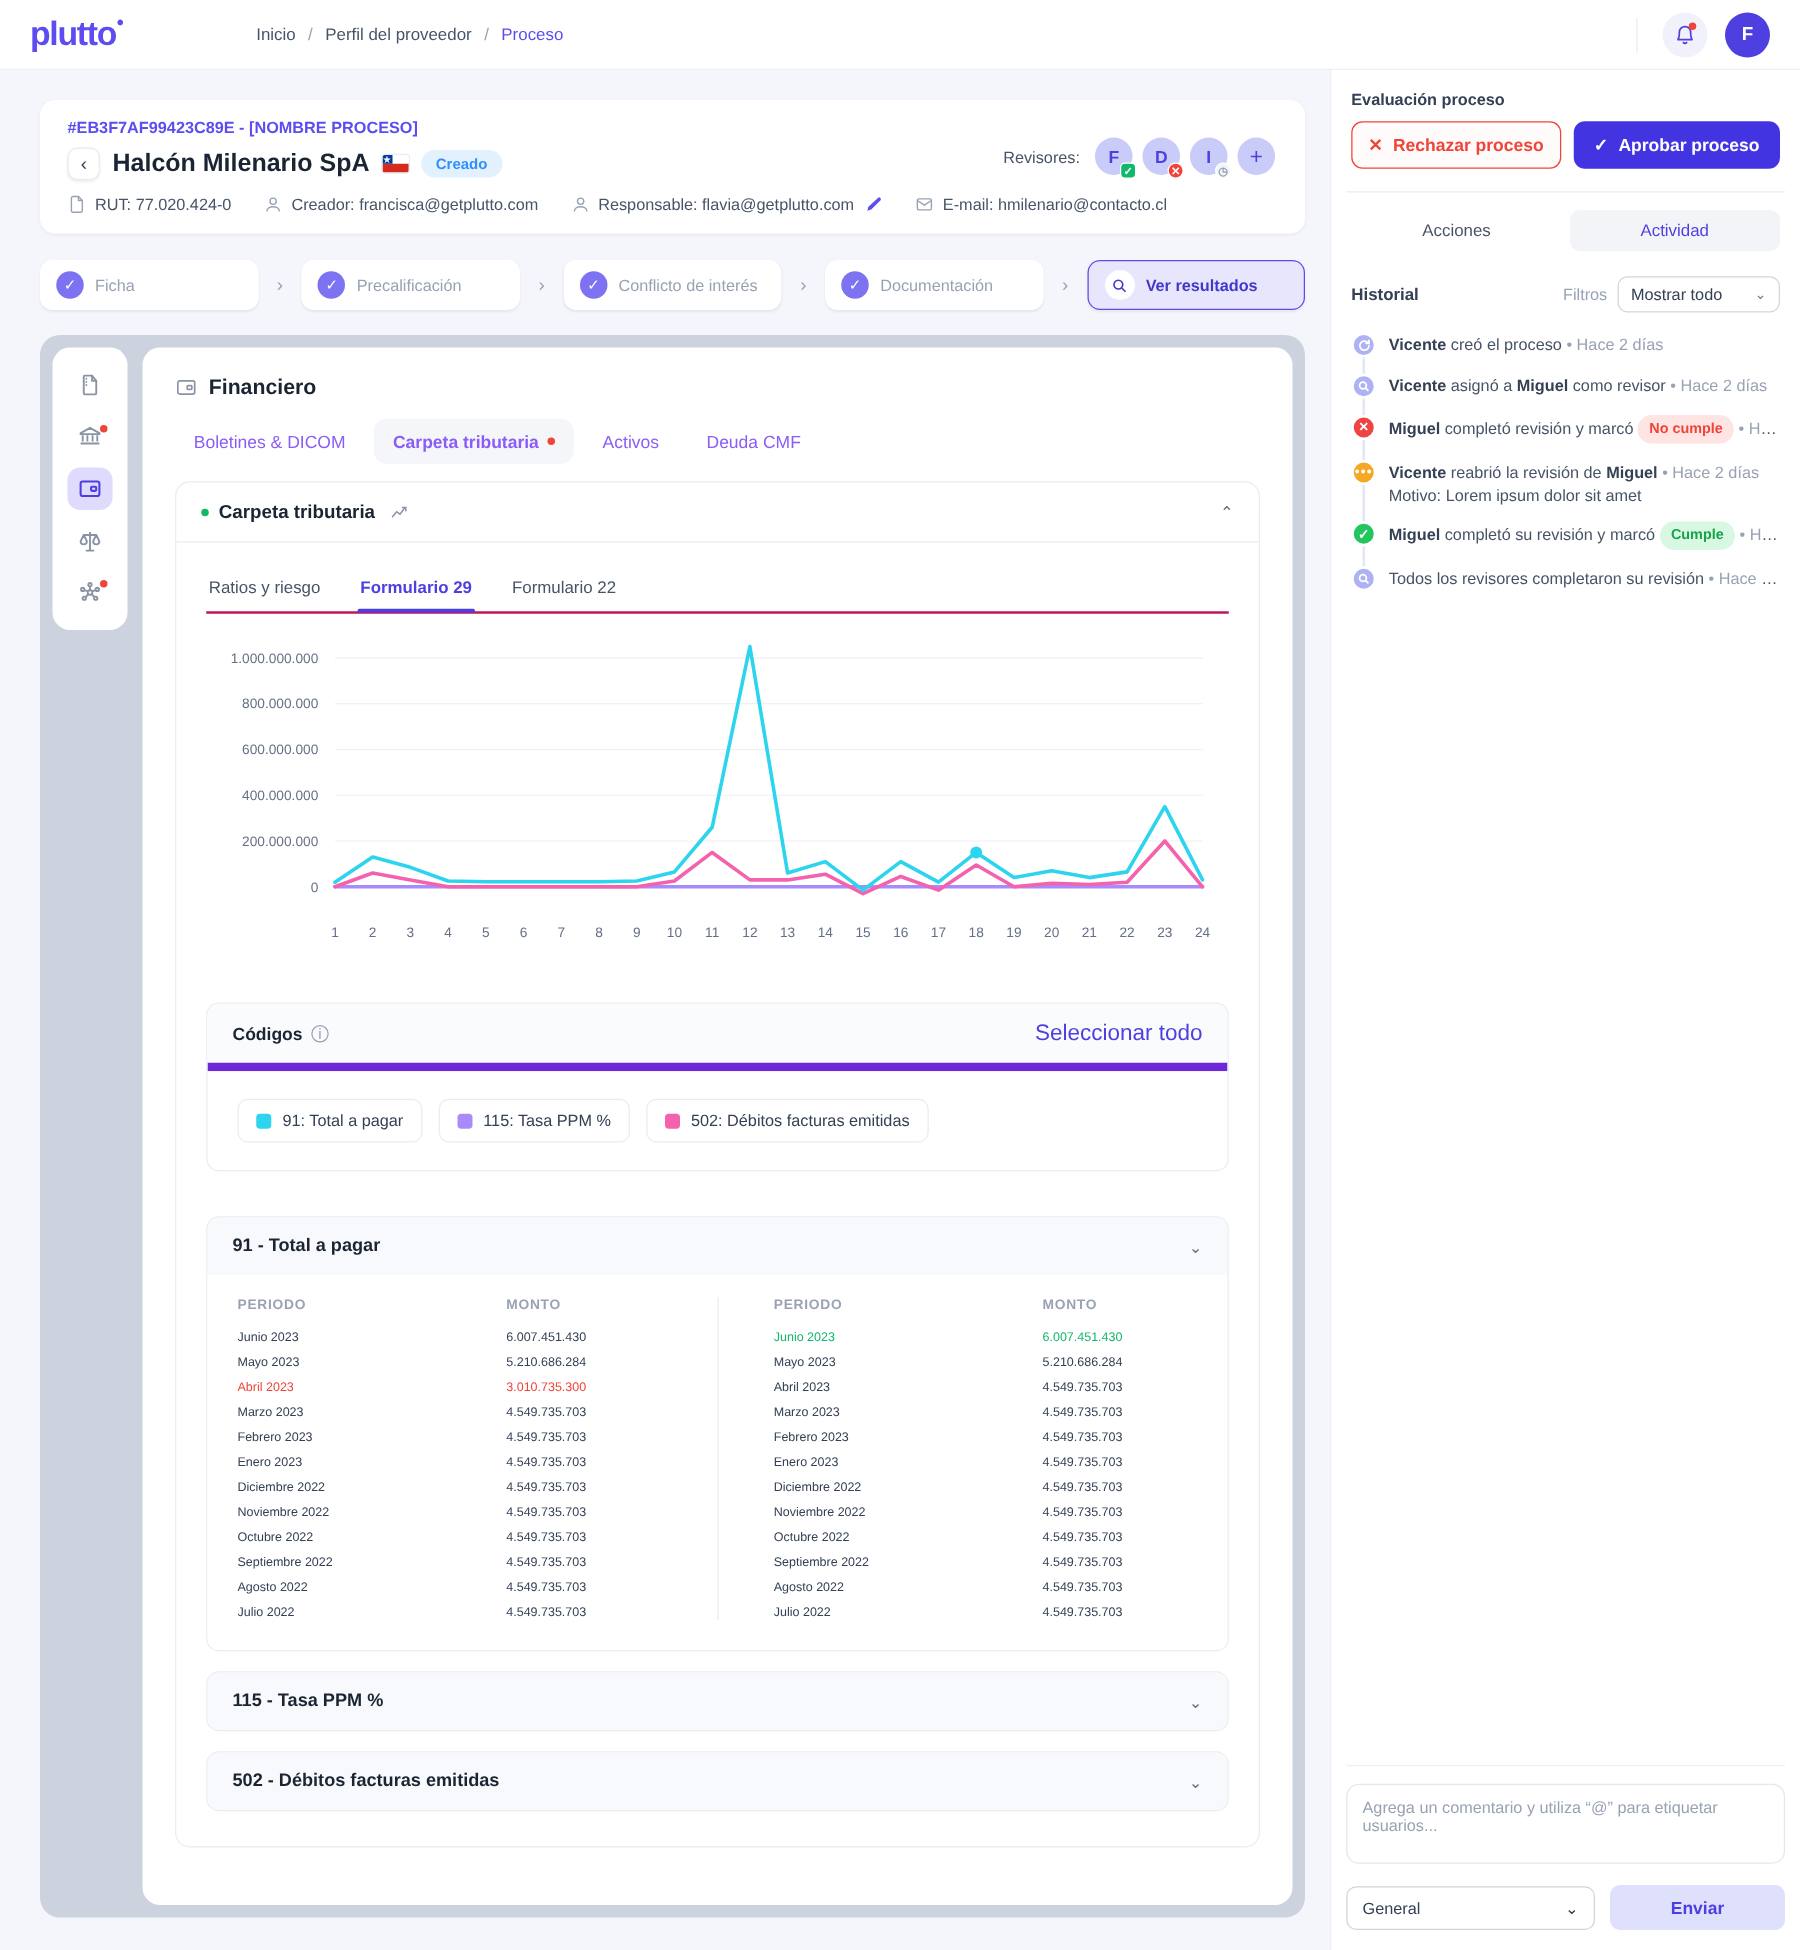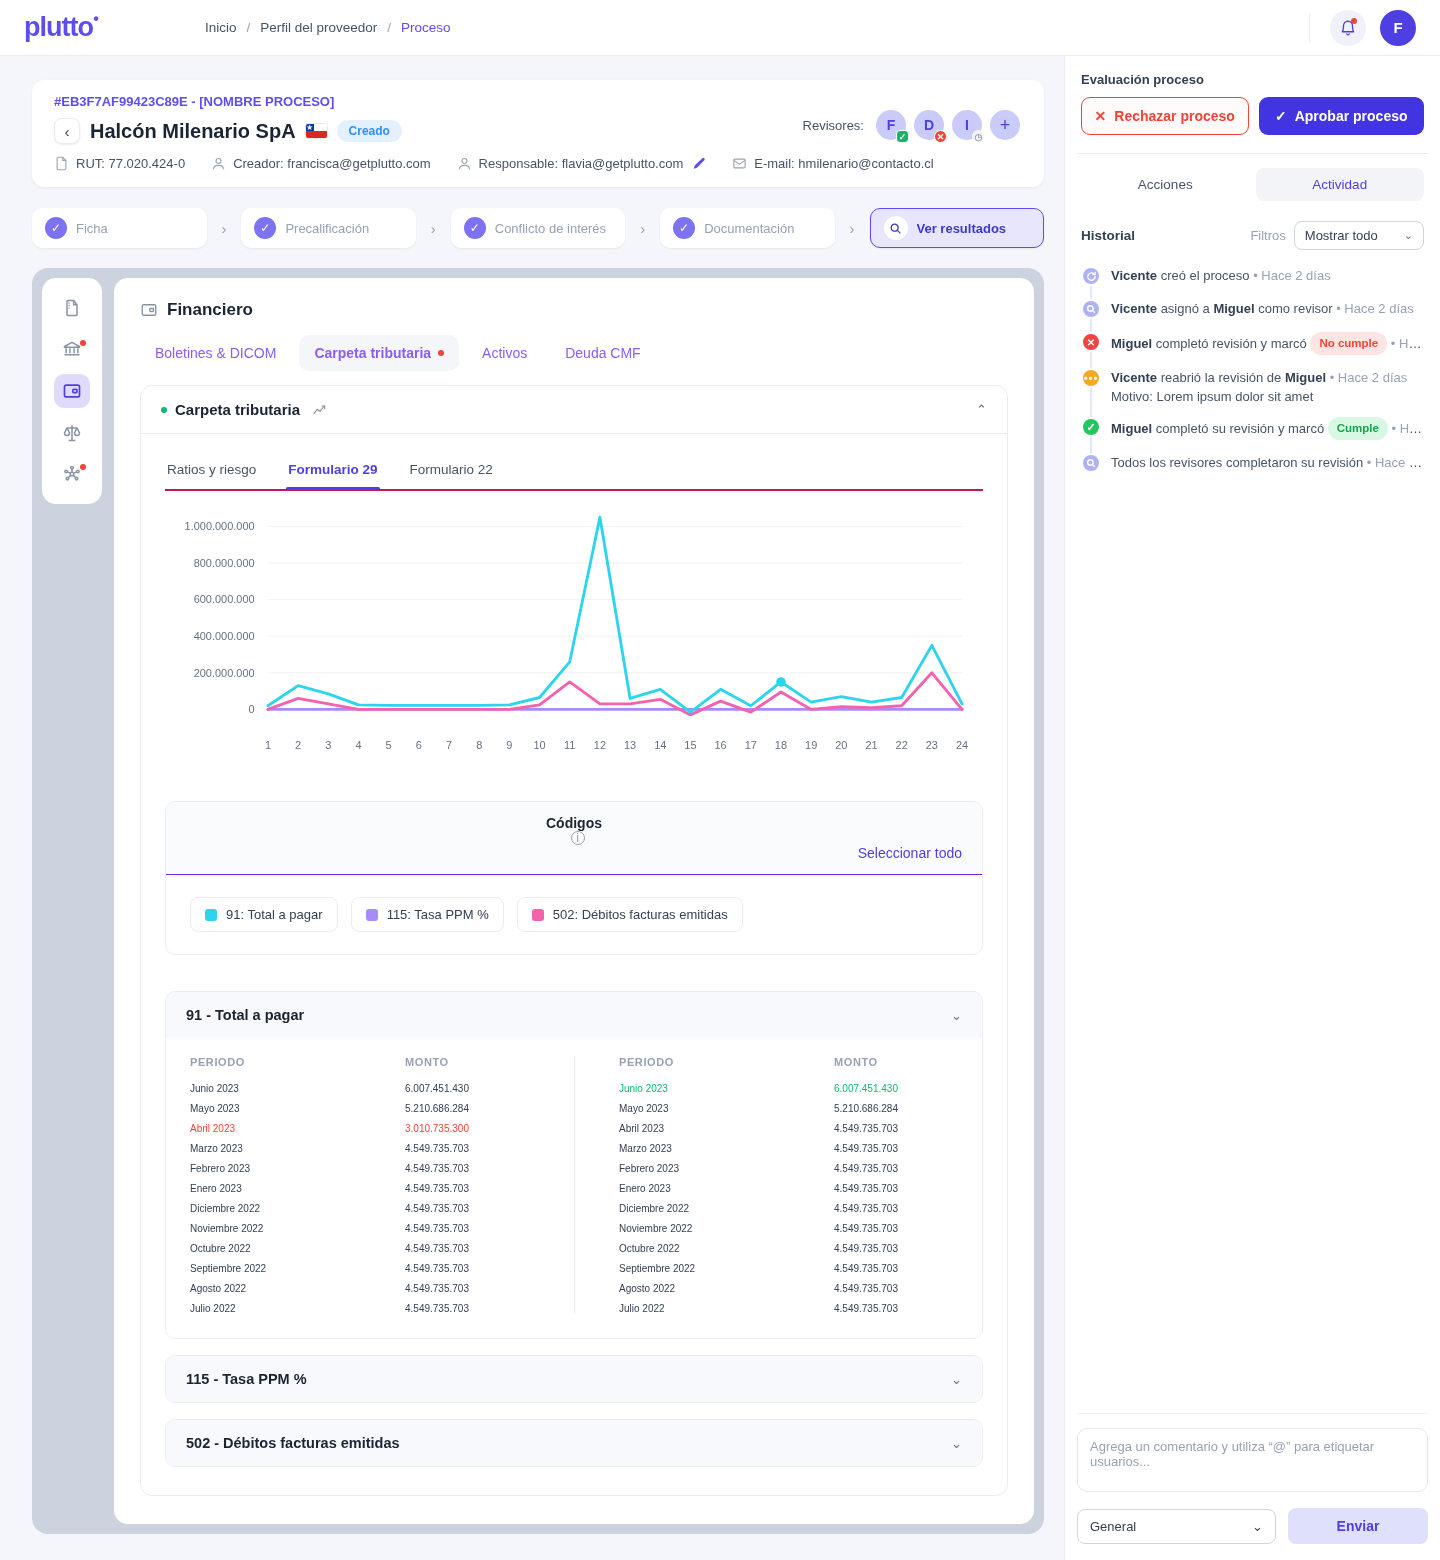--- a/index.html
+++ b/index.html
@@ -83,24 +83,24 @@
   .panel-body { padding:20px 24px 28px; }
 
   .subtabs { display:flex; gap:28px; border-bottom:2px solid #be185d; }
   .subtab { font-size:13.5px; color:#475467; padding:8px 2px 12px; cursor:pointer; position:relative; }
   .subtab.active { color:#4E3FE0; font-weight:bold; }
   .subtab.active::after { content:""; position:absolute; left:0; right:0; bottom:-1px; height:3px; background:#4E3FE0; border-radius:2px; }
 
   .chart-wrap { margin-top:14px; }
 
   .codes-box { margin-top:30px; border:1px solid #EAECF0; border-radius:10px; }
-  .codes-header { display:flex; align-items:center; padding:13px 20px; border-bottom:1px solid #6d28d9; background:#FAFBFD; border-radius:10px 10px 0 0;flex-direction:column; }
+  .codes-header { display:flex; align-items:center; padding:13px 20px; border-bottom:7px solid #6d28d9; background:#FAFBFD; border-radius:10px 10px 0 0; }
   .codes-title { font-size:14px; font-weight:bold; color:#1A2433; }
   .info-ic { color:#98A2B3; margin-left:7px; font-size:12px; border:1px solid #98A2B3; width:14px; height:14px; border-radius:50%; display:inline-flex; align-items:center; justify-content:center; font-style:normal; }
-  .select-all { margin-left:auto; color:#4E3FE0; font-size:14px; cursor:pointer; }
+  .select-all { margin-left:auto; color:#4E3FE0; font-size:18px; cursor:pointer; }
   .codes-body { padding:22px 24px; display:flex; gap:13px; }
   .chip { display:flex; align-items:center; gap:9px; border:1px solid #EAECF0; border-radius:8px; padding:9px 14px; font-size:13px; color:#344054; cursor:pointer; background:#fff; }
   .chip-swatch { width:12px; height:12px; border-radius:3px; flex:none; }
 
   .acc { margin-top:16px; border:1px solid #EAECF0; border-radius:10px; overflow:hidden; }
   .acc.first { margin-top:36px; }
   .acc-header { display:flex; align-items:center; padding:15px 20px; background:#F8F9FC; cursor:pointer; }
   .acc-title { font-size:14.5px; font-weight:bold; color:#1A2433; }
   .acc-chev { margin-left:auto; color:#667085; font-size:13px; }
   .acc-body { background:#fff; padding:18px 24px 24px; display:grid; grid-template-columns:1fr 1fr; }

